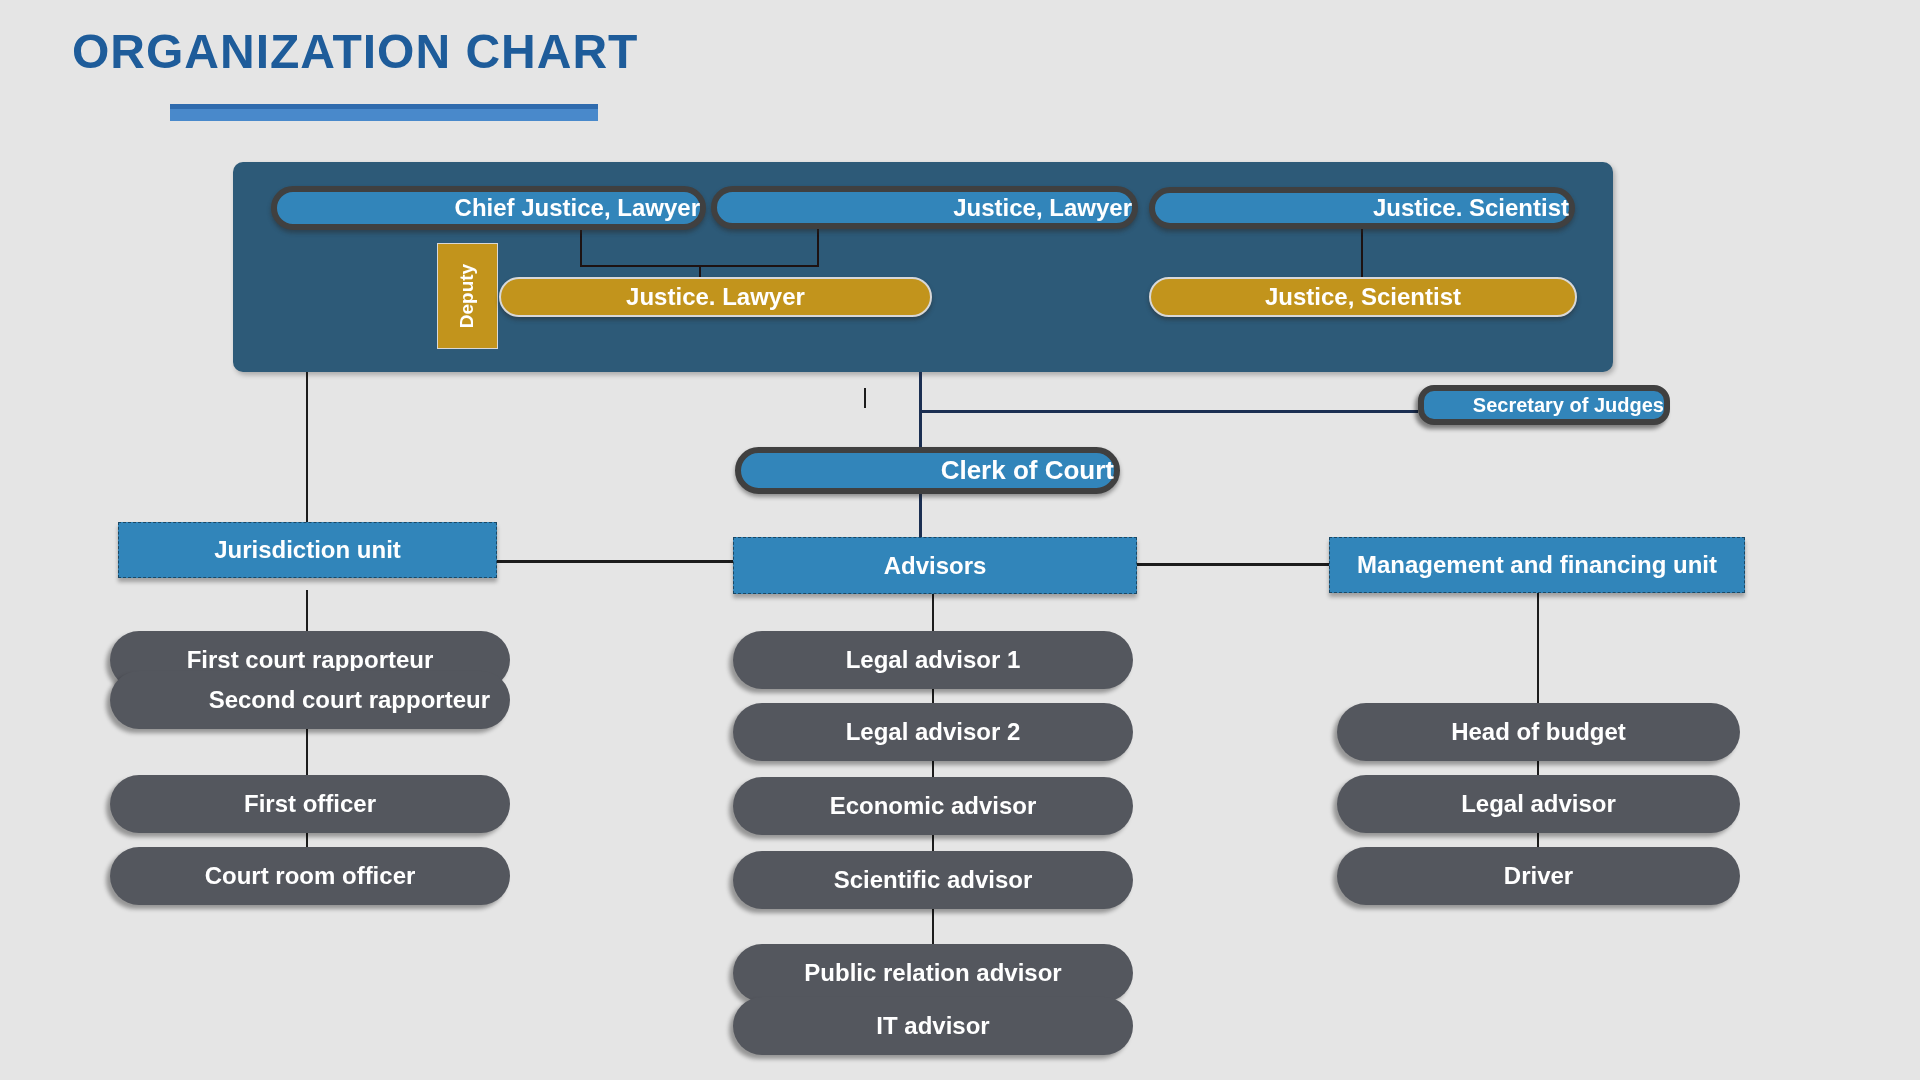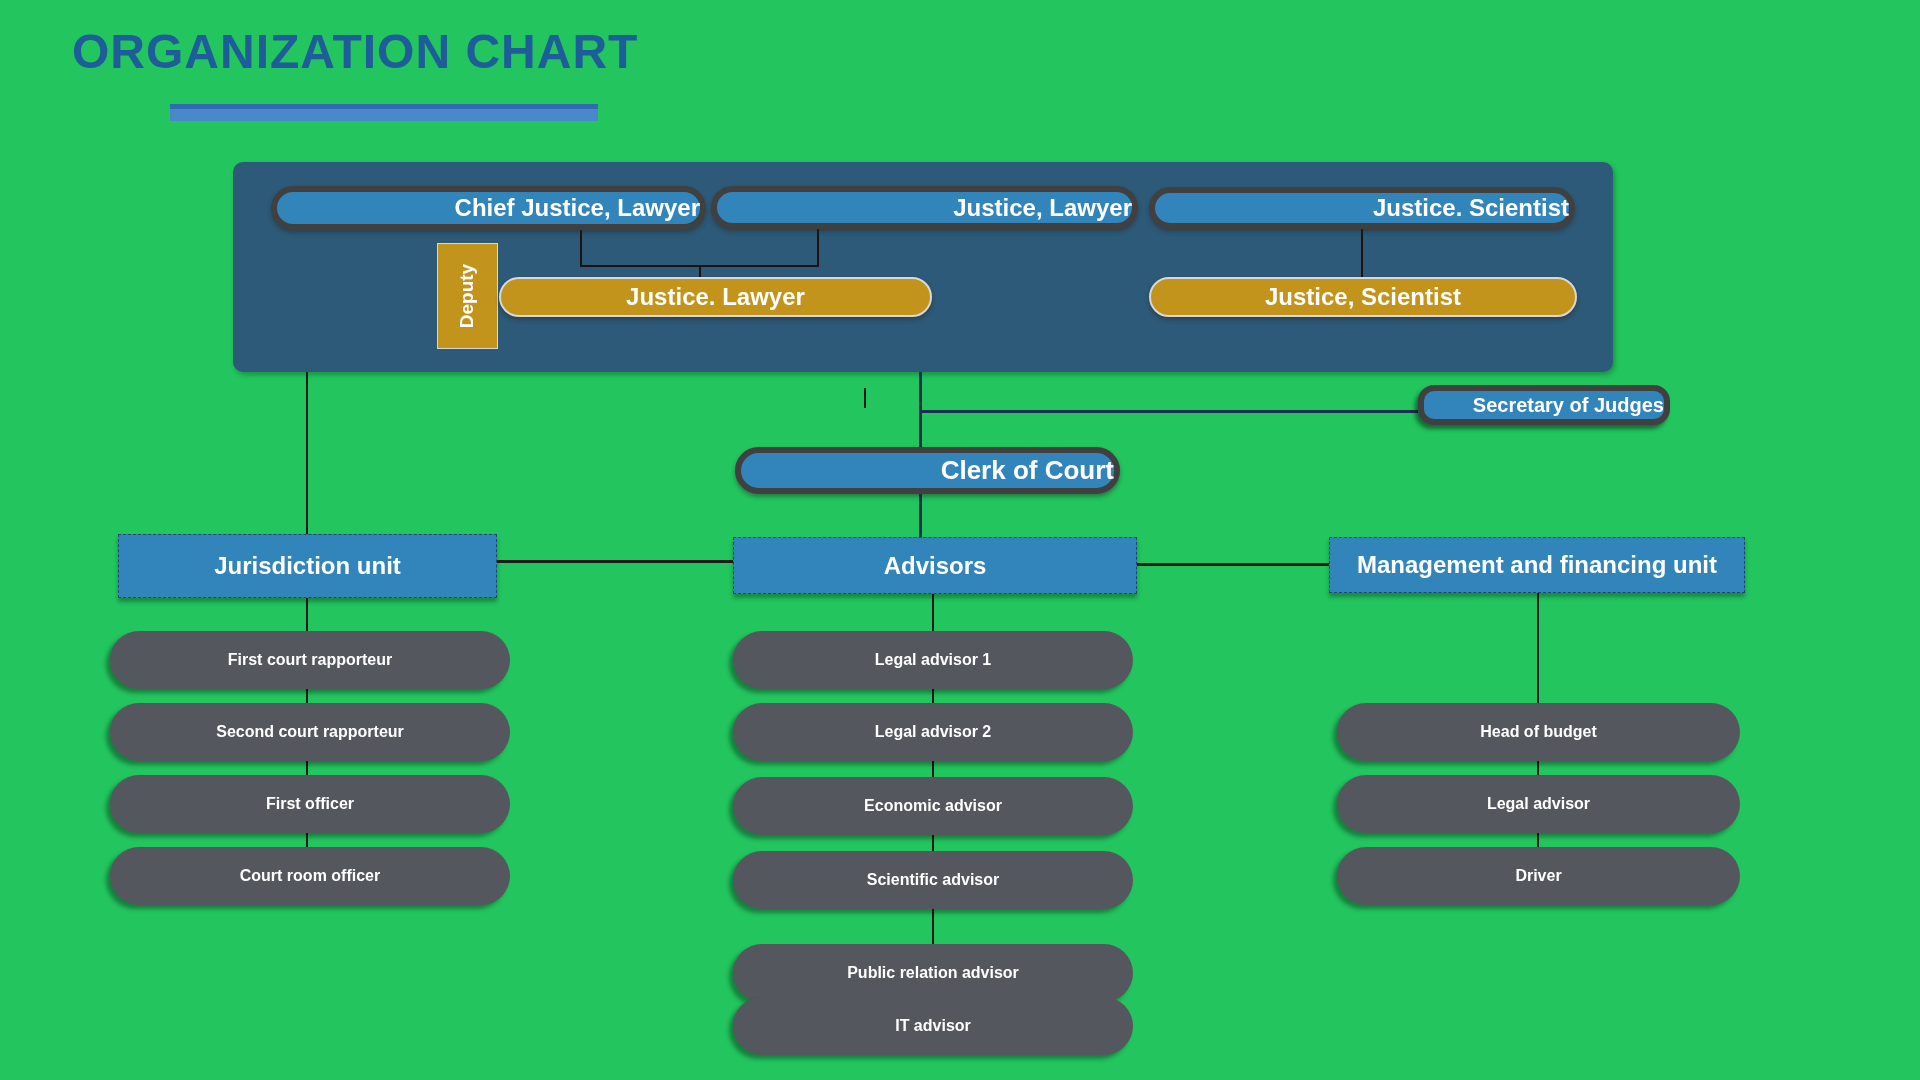--- a/index.html
+++ b/index.html
@@ -1,17 +1,17 @@
 <!DOCTYPE html>
 <html><head>
 <meta charset="utf-8">
 <style>
   html,body{margin:0;padding:0;background:#ffffff;}
   #stage{
-    position:relative;width:1920px;height:1080px;background:#22c55e;overflow:hidden;
+    position:relative;width:1920px;height:1080px;background:#e5e5e5;overflow:hidden;
     font-family:"Liberation Sans","DejaVu Sans",sans-serif;
   }
   .title{
     position:absolute;left:72px;top:24px;
     font-size:48px;font-weight:bold;letter-spacing:1px;color:#1E5C9A;
   }
   .title-bar{
     position:absolute;left:170px;top:104px;width:428px;height:12px;
     background:#4989CB;border-top:5px solid #2F6BAE;
   }
@@ -43,21 +43,21 @@
   .unit-header{
     position:absolute;display:flex;align-items:center;justify-content:center;
     background:#3185BA;border:1px dashed rgba(0,0,0,0.45);
     color:#ffffff;font-weight:bold;font-size:24px;
     box-shadow:0 4px 4px rgba(0,0,0,0.3);
     box-sizing:border-box;z-index:3;text-align:center;
   }
   .pill-gray{
     position:absolute;display:flex;align-items:center;justify-content:center;
     background:#54575E;border-radius:29px;
-    color:#ffffff;font-weight:bold;font-size:16px;
+    color:#ffffff;font-weight:bold;font-size:24px;
     box-shadow:-4px 4px 4px rgba(0,0,0,0.35);
     box-sizing:border-box;z-index:3;text-align:center;line-height:1.2;padding:0 20px;
   }
   .line{position:absolute;background:#1c1c1c;z-index:1;}
   .line-navy{position:absolute;background:#1B2F52;z-index:1;}
   .line-panel{position:absolute;background:#1d1212;z-index:2;}
 </style>
 </head>
 <body>
 
@@ -108,34 +108,34 @@
     <span>Clerk of Court</span>
   </div>
 
   <div class="line" style="left:497px;top:560px;width:236px;height:3px;"></div>
   <div class="line" style="left:1137px;top:563px;width:192px;height:3px;"></div>
 
   <div class="line" style="left:306px;top:590px;width:2px;height:260px;"></div>
   <div class="line" style="left:932px;top:594px;width:2px;height:405px;"></div>
   <div class="line" style="left:1537px;top:593px;width:2px;height:258px;"></div>
 
-  <div class="unit-header" style="left:118px;top:534px;width:379px;height:64px;">
+  <div class="unit-header" style="left:118px;top:522px;width:379px;height:56px;">
     <span>Jurisdiction unit</span>
   </div>
   <div class="unit-header" style="left:733px;top:537px;width:404px;height:57px;">
     <span>Advisors</span>
   </div>
   <div class="unit-header" style="left:1329px;top:537px;width:416px;height:56px;">
     <span>Management and financing unit</span>
   </div>
 
   <div class="pill-gray" style="left:110px;top:631px;width:400px;height:58px;">
     <span>First court rapporteur</span>
   </div>
-  <div class="pill-gray" style="left:110px;top:703px;width:400px;height:58px;">
+  <div class="pill-gray" style="left:110px;top:671px;width:400px;height:58px;justify-content:flex-end;">
     <span>Second court rapporteur</span>
   </div>
   <div class="pill-gray" style="left:110px;top:775px;width:400px;height:58px;">
     <span>First officer</span>
   </div>
   <div class="pill-gray" style="left:110px;top:847px;width:400px;height:58px;">
     <span>Court room officer</span>
   </div>
 
   <div class="pill-gray" style="left:733px;top:631px;width:400px;height:58px;">

